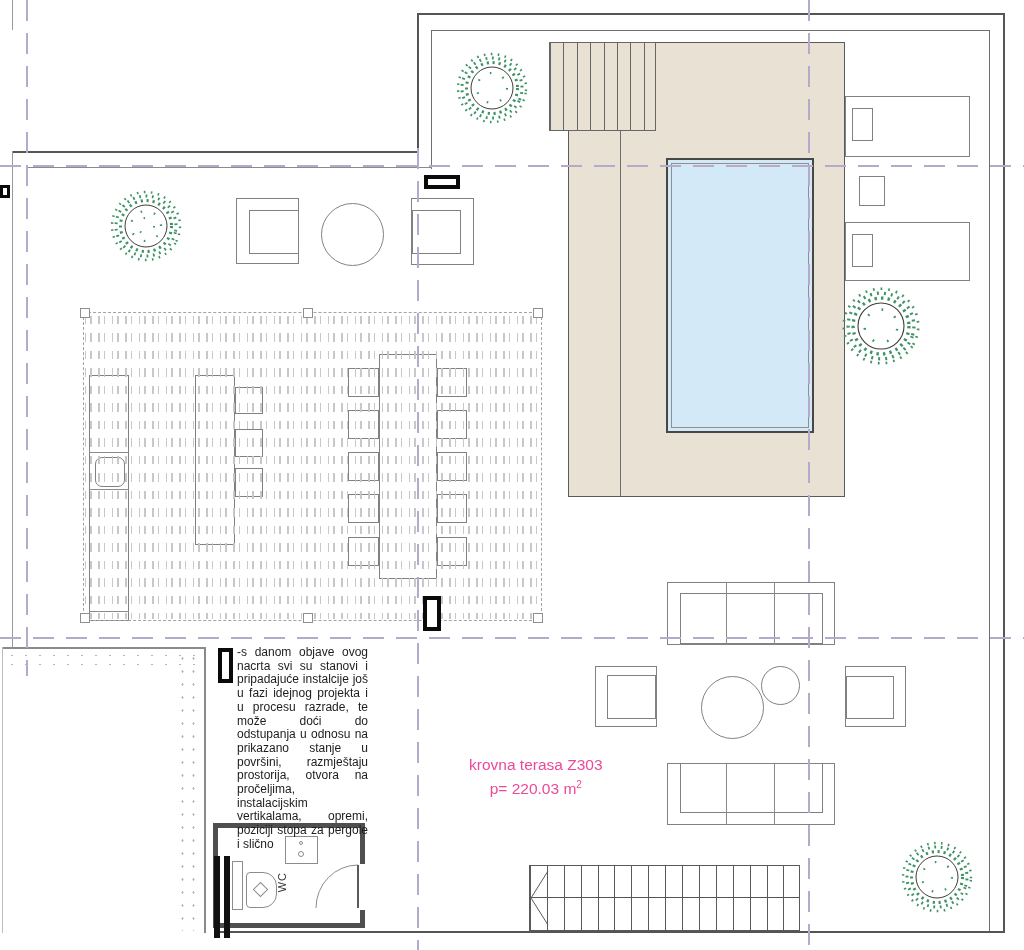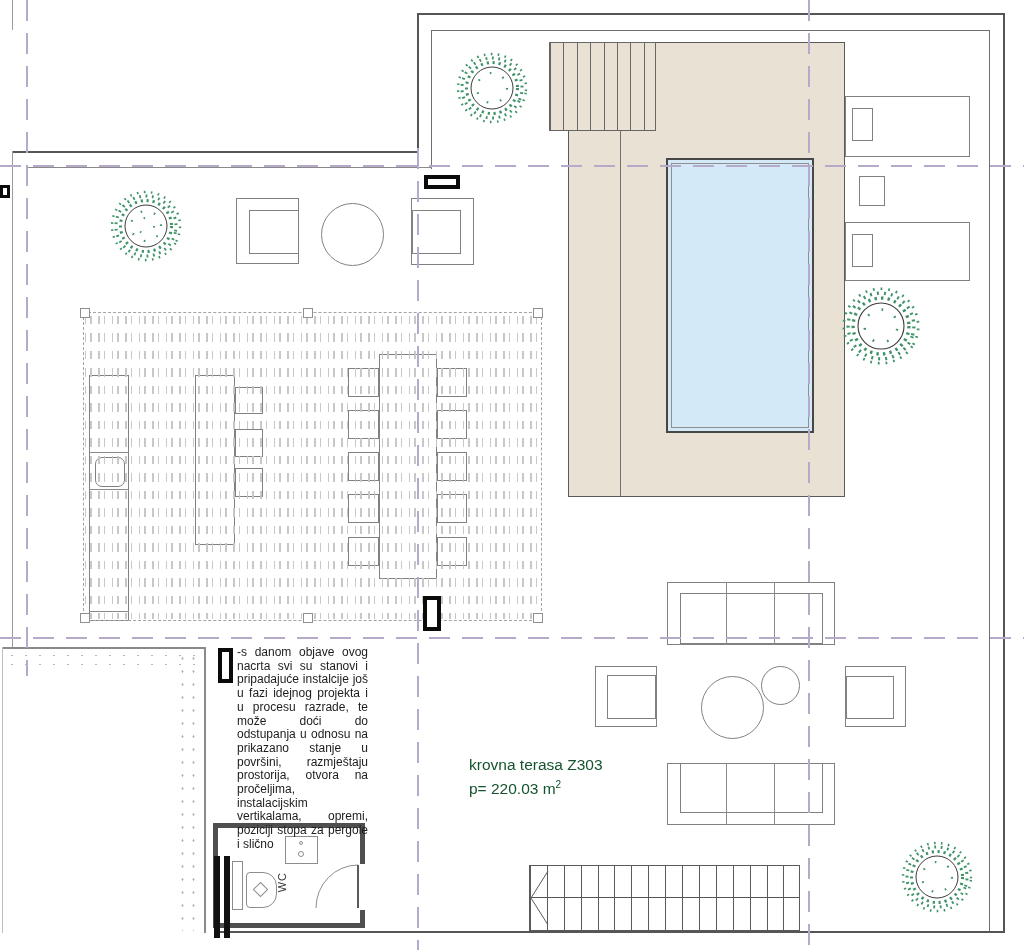--- a/index.html
+++ b/index.html
@@ -40,21 +40,21 @@
   .fixture{position:absolute;border:1.1px solid #8c8c8c;box-sizing:border-box;background:#fff;z-index:5;}
   
   .stairs{position:absolute;border:1.2px solid #5a5a5a;box-sizing:border-box;z-index:2;background:#fff;
     background-image:repeating-linear-gradient(90deg,#5a5a5a 0 1px,transparent 1px 16.9px);}
   
   .stipple{position:absolute;z-index:1;opacity:.65;
     background-image:radial-gradient(#8f8f8f 0.8px,transparent 1.3px);}
   
   .note{position:absolute;width:131px;font-size:12px;line-height:13.7px;color:#1c1c1c;
     text-align:justify;z-index:8;}
-  .room-label{position:absolute;font-size:15.5px;color:#14532d;line-height:20px;z-index:8;}
+  .room-label{position:absolute;font-size:15.5px;color:#ec4899;line-height:20px;z-index:8;text-align:center;}
   .wc-label{position:absolute;font-size:11px;color:#333;letter-spacing:1px;z-index:6;
     writing-mode:vertical-rl;transform:rotate(180deg);}
   sup{font-size:10px;}
   svg{display:block;}
 </style>
 </head>
 <body>
 
 <div id="plan">
 

